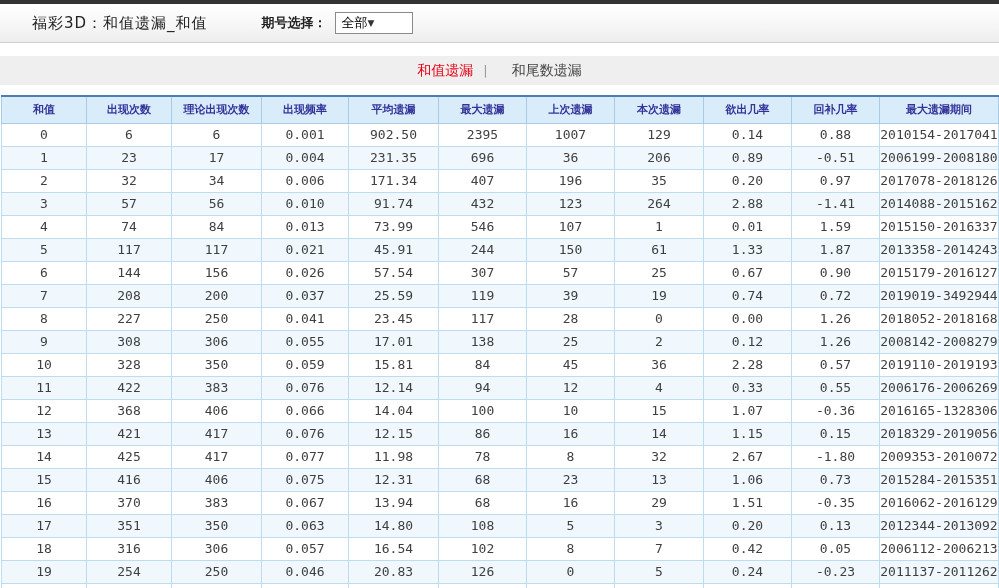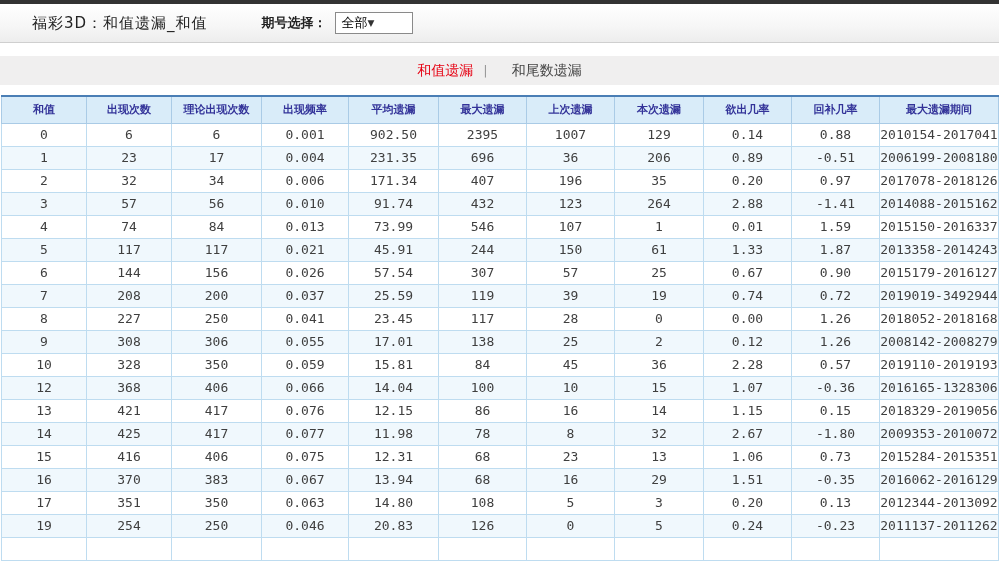--- a/index.html
+++ b/index.html
@@ -296,20 +296,33 @@
         <td>0.059</td>
         <td>15.81</td>
         <td>84</td>
         <td>45</td>
         <td>36</td>
         <td>2.28</td>
         <td>0.57</td>
         <td>2019110-2019193</td>
       </tr>
       <tr>
+        <td>11</td>
+        <td>422</td>
+        <td>383</td>
+        <td>0.076</td>
+        <td>12.14</td>
+        <td>94</td>
+        <td>12</td>
+        <td>4</td>
+        <td>0.33</td>
+        <td>0.55</td>
+        <td>2006176-2006269</td>
+      </tr>
+      <tr>
         <td>12</td>
         <td>368</td>
         <td>406</td>
         <td>0.066</td>
         <td>14.04</td>
         <td>100</td>
         <td>10</td>
         <td>15</td>
         <td>1.07</td>
         <td>-0.36</td>
@@ -374,20 +387,33 @@
         <td>0.063</td>
         <td>14.80</td>
         <td>108</td>
         <td>5</td>
         <td>3</td>
         <td>0.20</td>
         <td>0.13</td>
         <td>2012344-2013092</td>
       </tr>
       <tr>
+        <td>18</td>
+        <td>316</td>
+        <td>306</td>
+        <td>0.057</td>
+        <td>16.54</td>
+        <td>102</td>
+        <td>8</td>
+        <td>7</td>
+        <td>0.42</td>
+        <td>0.05</td>
+        <td>2006112-2006213</td>
+      </tr>
+      <tr>
         <td>19</td>
         <td>254</td>
         <td>250</td>
         <td>0.046</td>
         <td>20.83</td>
         <td>126</td>
         <td>0</td>
         <td>5</td>
         <td>0.24</td>
         <td>-0.23</td>

